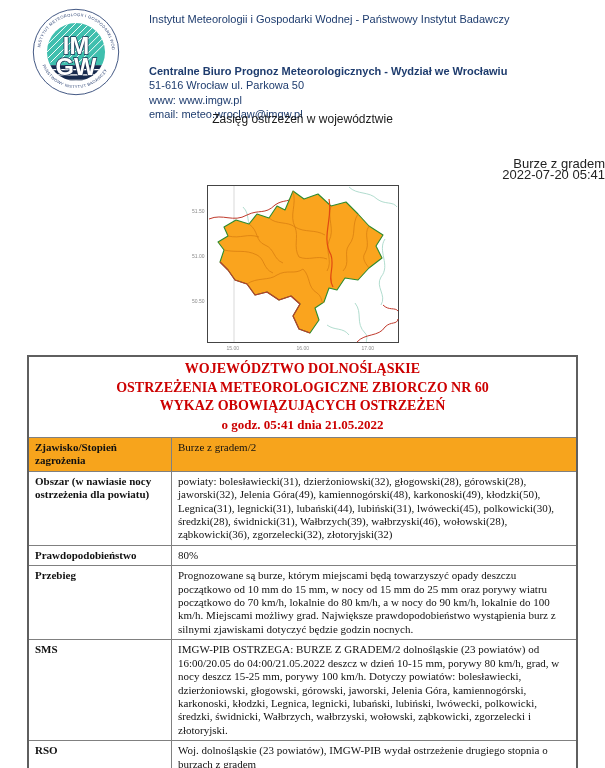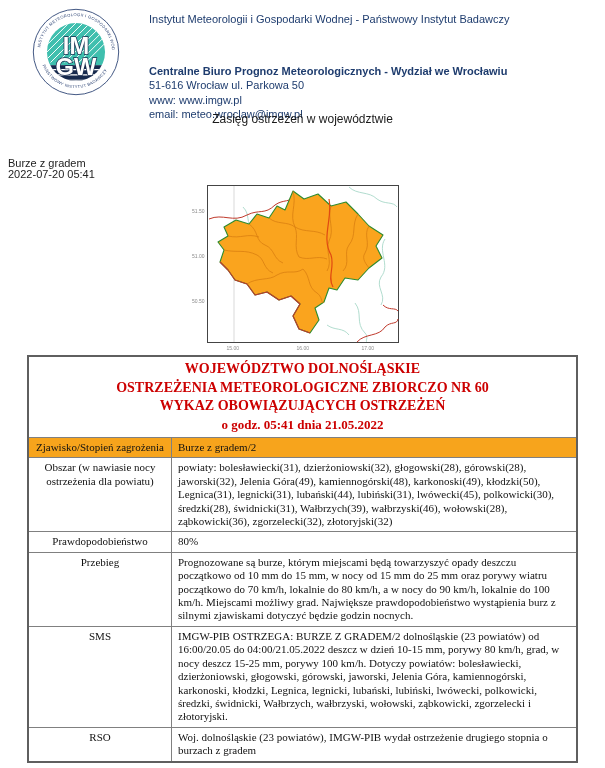--- a/index.html
+++ b/index.html
@@ -10,39 +10,39 @@
   .logo-wrap { position:absolute; left:32px; top:8px; width:88px; height:88px; }
   .contact-block { position:absolute; top:12px; right:26px; width:430px;
                    text-align:left; font-size:11px; line-height:14.6px;
                    color:#1e3c6e; }
   .contact-line.bold { font-weight:bold;margin-top:37px; }
 
   
   .section-caption { position:absolute; top:112px; left:0; width:100%;
                      text-align:center; font-size:12px; color:#1a1a1a; }
   .map-block { position:absolute; top:158px; left:0; width:100%; }
-  .map-title { text-align:left; font-size:11px; line-height:11px; color:#222;margin-left:8px; }
+  .map-title { text-align:right; font-size:13px; line-height:11px; color:#222;margin-left:8px; }
   .map-frame { position:relative; width:192px; height:158px; margin:5px auto 0; }
   .map-frame svg { display:block; }
   .ytick { position:absolute; right:194px; font-size:5px; color:#8a8a8a;
            line-height:5px; }
   .xtick { position:absolute; top:160px; font-size:5px; color:#8a8a8a; }
 
   
   .table-wrap { position:absolute; top:355px; left:27px; width:551px; }
   table.warning { border-collapse:collapse; width:100%;
                   font-family:"Liberation Serif", serif; font-size:11px;
                   color:#111; border:2px solid #5f5f5f; }
   table.warning td { border:1px solid #808080; padding:3px 6px;
                      vertical-align:top; line-height:13.4px;margin-top:8px; }
   td.title-cell { text-align:center; padding:7px 4px 6px; }
   .title-line { color:#cc0000; font-weight:bold; font-size:14px;
                 line-height:18.5px; }
   .title-line.small { font-size:13px; }
-  td.label-cell { width:130px; font-weight:normal;text-align:center; }
+  td.label-cell { width:130px; font-weight:bold; }
   tr.highlight td { background:#f7a41c; }
 </style>
 </head>
 <body>
 
 <div class="logo-wrap">
   <svg width="88" height="88" viewBox="0 0 100 100">
     <defs>
       <clipPath id="disc">
           <circle cx="50" cy="50" r="33"></circle>

